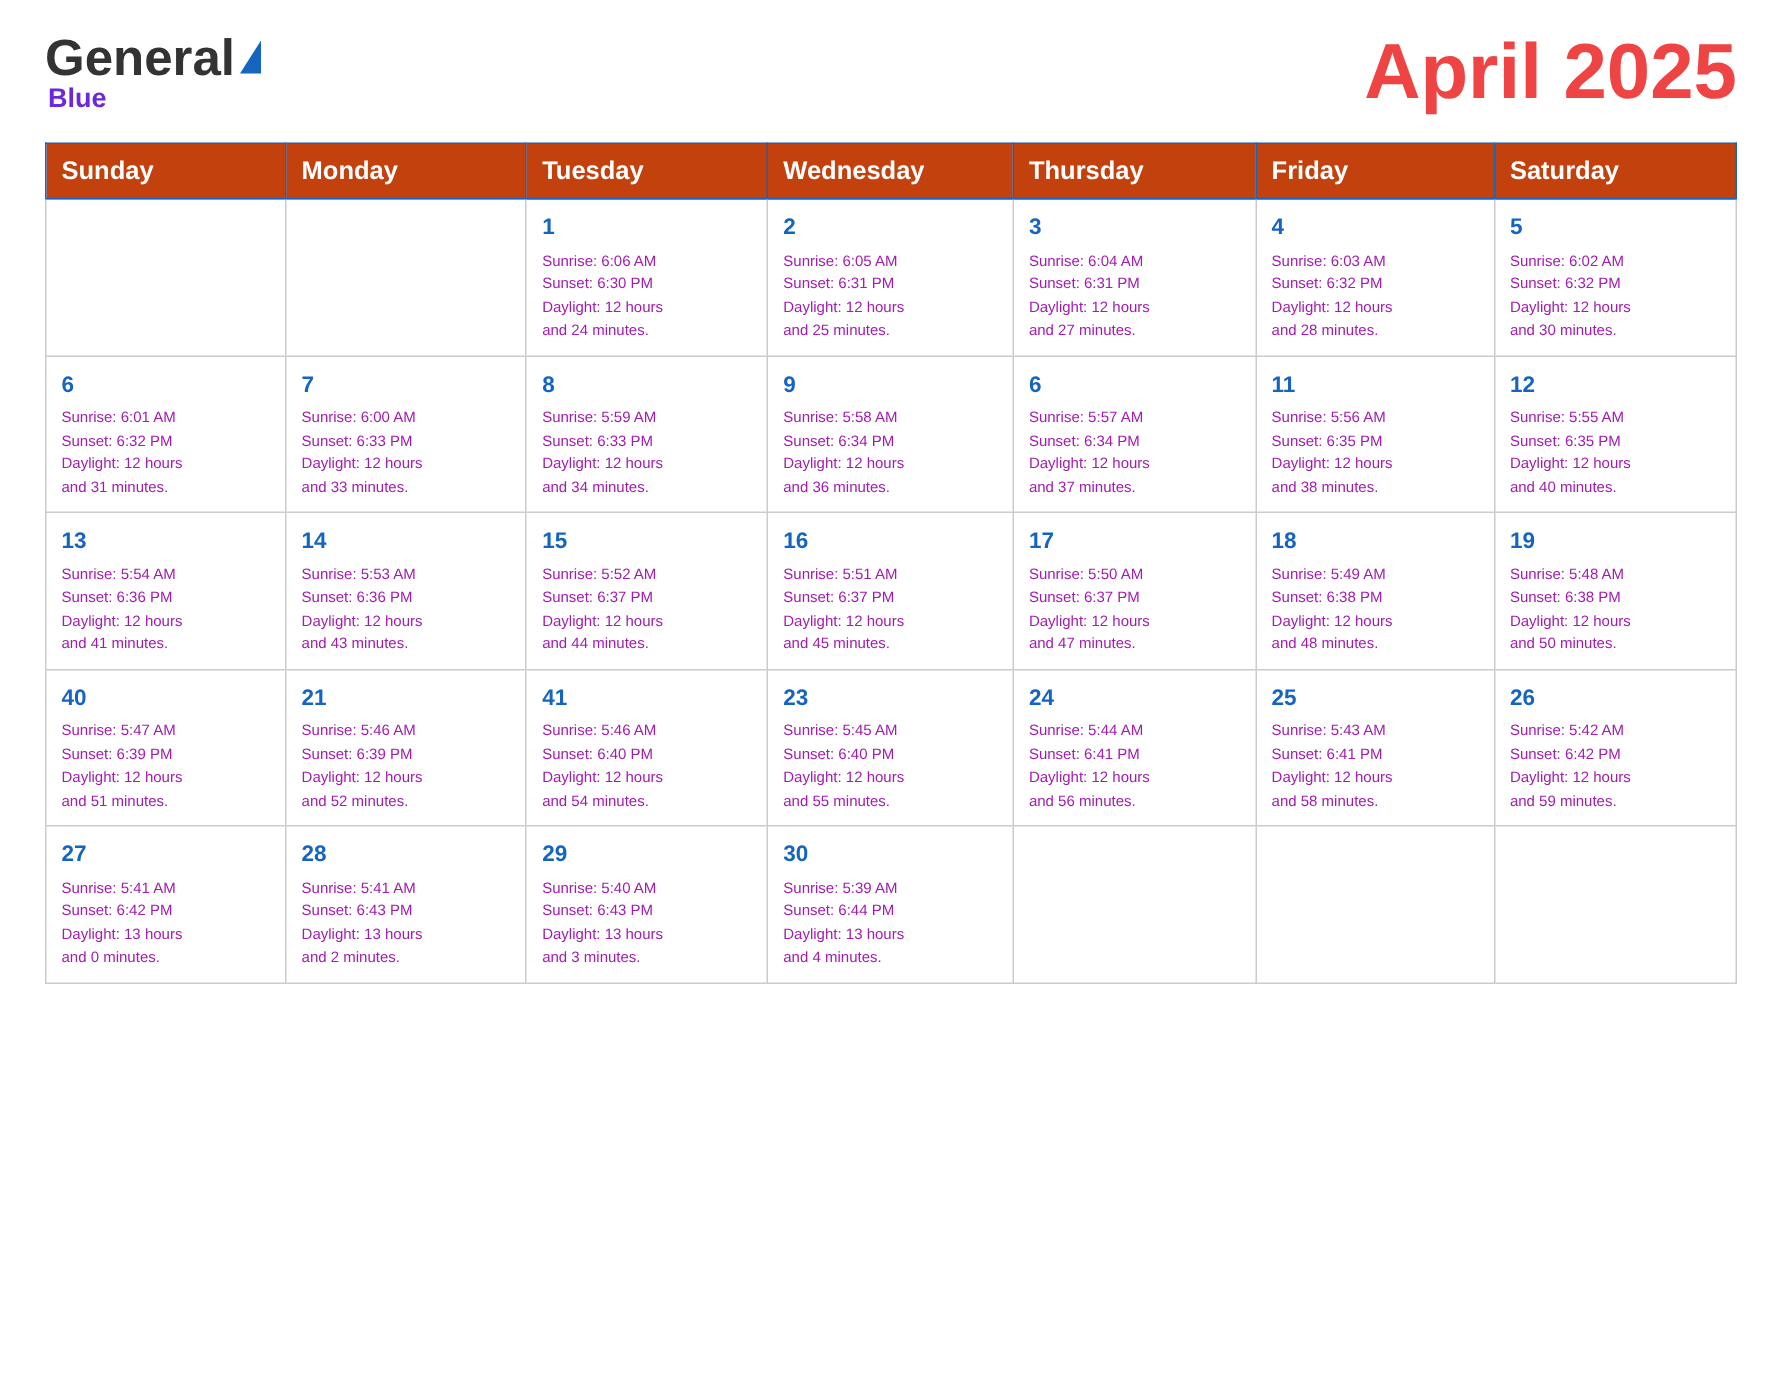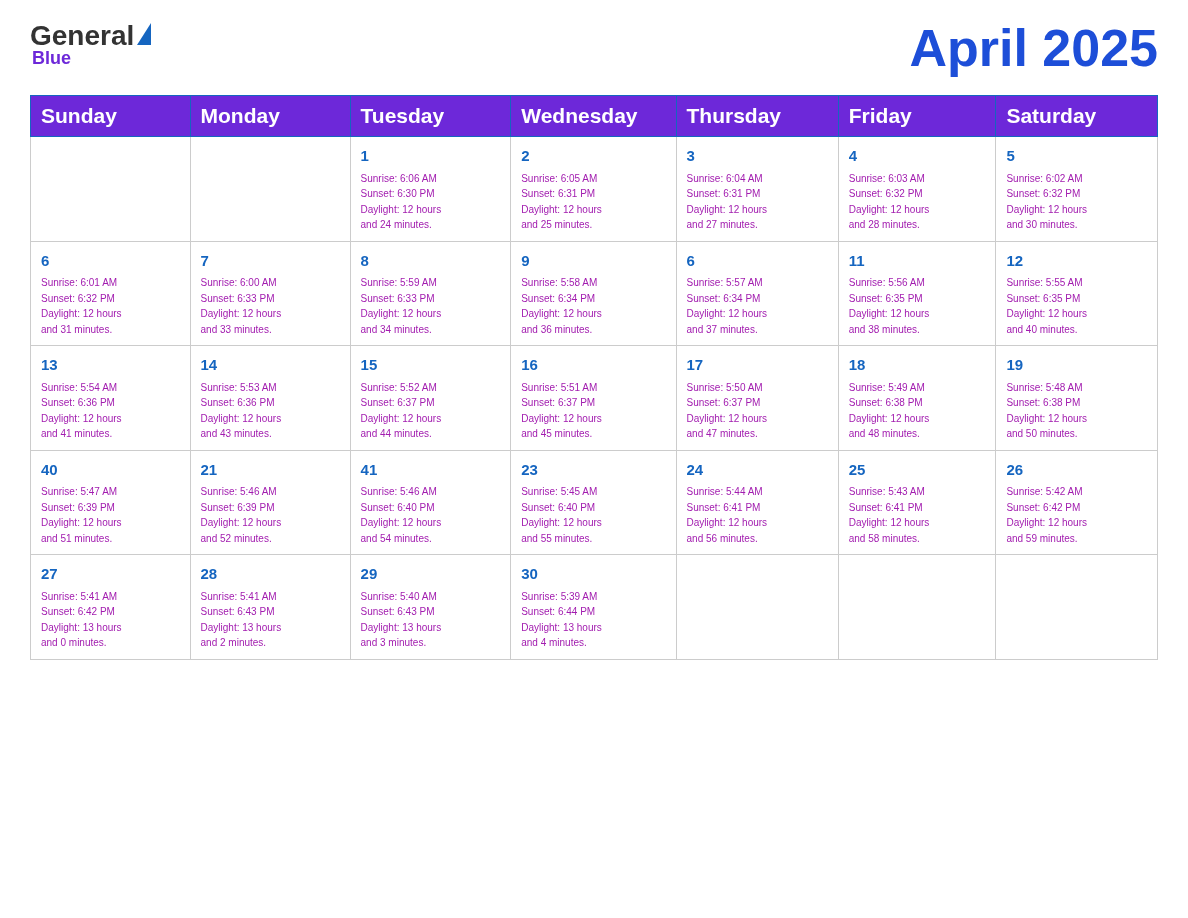--- a/index.html
+++ b/index.html
@@ -18,21 +18,21 @@
       margin-bottom: 18px;
     }
     .logo {
       display: flex;
       flex-direction: column;
       align-items: flex-start;
     }
     .logo-text {
       display: flex;
       align-items: center;
-      font-size: 28px;
+      font-size: 34px;
       font-weight: bold;
       color: #333;
       justify-content: flex-end;
     }
     .logo-general { color: #333; }
     .logo-triangle {
       width: 0;
       height: 0;
       border-left: 14px solid transparent;
       border-right: 0px solid transparent;
@@ -46,37 +46,37 @@
       font-weight: bold;
       margin-top: -4px;
       padding-left: 2px;
     }
     .title-area {
       text-align: right;
     }
     .month-year {
       font-size: 52px;
       font-weight: bold;
-      color: #1d4ed8;
+      color: #ef4444;
       line-height: 1.1;
     }
     .location {
       font-size: 22px;
       color: #333;
       margin-top: 4px;
     }
     .calendar {
       width: 100%;
       border-collapse: collapse;
       border: 1px solid #aaa;
     }
     .calendar th {
-      background-color: #6d28d9;
+      background-color: #c2410c;
       color: #fff;
-      font-size: 21px;
+      font-size: 17px;
       font-weight: bold;
       padding: 8px 10px;
       text-align: left;
       border: 1px solid #1565c0;
     }
     .calendar td {
       vertical-align: top;
       padding: 8px 10px;
       border: 1px solid #ccc;
       width: 170px;

